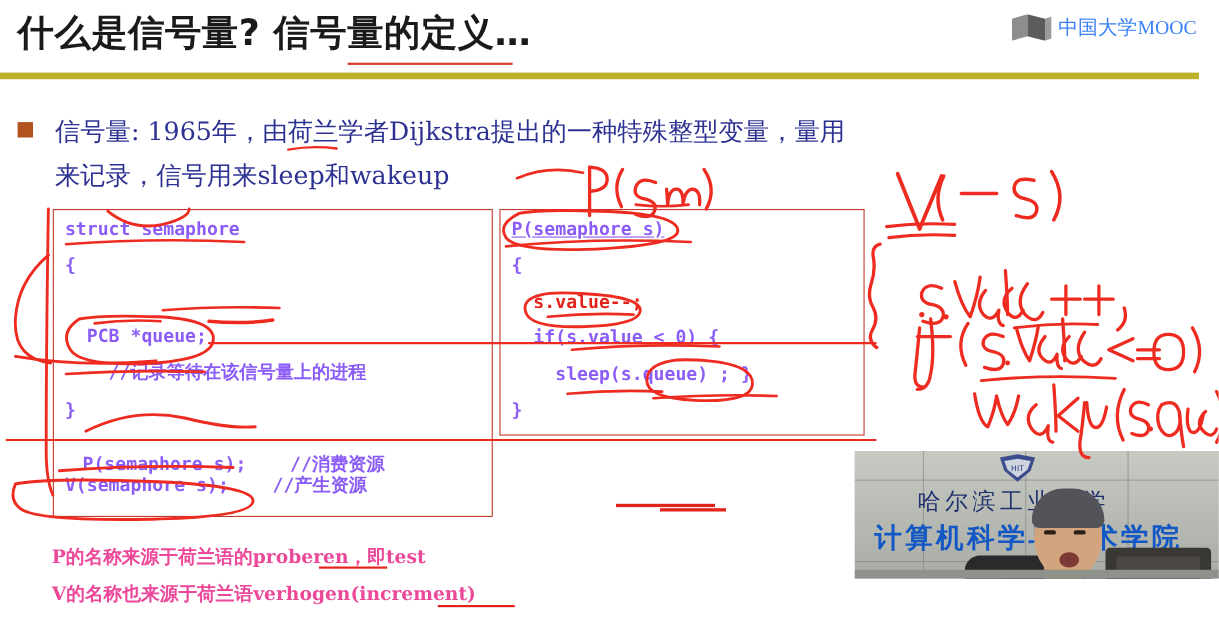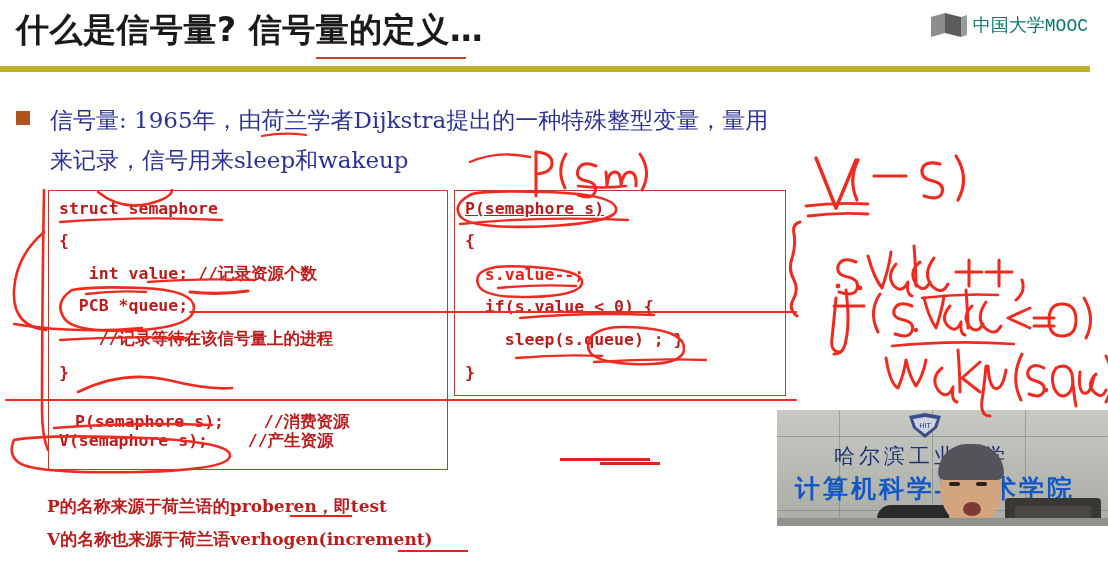--- a/index.html
+++ b/index.html
@@ -26,22 +26,22 @@
   .gold-rule{
     position:absolute;left:0;top:66px;width:1090px;height:6px;
     background:#bfb02c;
   }
   .logo{
     position:absolute;right:20px;top:10px;height:30px;
     display:flex;align-items:center;gap:6px;
   }
   .logo-mark{width:36px;height:24px;position:relative;}
   .logo-text{
-    font-family:Liberation Mono, monospace;
-    font-size:18px;color:#0f766e;letter-spacing:0px;white-space:nowrap;
+    font-family:Liberation Serif, serif;
+    font-size:18px;color:#3b82f6;letter-spacing:0px;white-space:nowrap;
   }
 
   
   .bullet-block{position:absolute;left:14px;top:100px;width:740px;}
   .bullet-sq{
     position:absolute;left:2px;top:11px;width:14px;height:14px;background:#b2521f;
   }
   .bullet-line{
     font-family:"DejaVu Serif","Liberation Serif",serif;
     font-size:23px;line-height:40px;color:#2d3192;white-space:nowrap;
@@ -50,40 +50,40 @@
 
   
   .code-box{
     position:absolute;border:1.5px solid #c0392b;background:#ffffff;
   }
   #left-box{left:48px;top:190px;width:398px;height:278px;}
   #right-box{left:454px;top:190px;width:330px;height:204px;}
 
   .code-line{
     font-family:"DejaVu Sans Mono","Liberation Mono",monospace;
-    font-weight:bold;font-size:16.5px;color:#b91c1c;white-space:pre;
+    font-weight:bold;font-size:16.5px;color:#8b5cf6;white-space:pre;
     position:absolute;
   }
   .code-red{color:#e2231a;}
 
   
   .question{
     position:absolute;left:460px;top:418px;
     font-family:"DejaVu Serif","Liberation Serif",serif;font-weight:bold;
     font-size:25px;color:#141414;white-space:nowrap;
     border-bottom:2px solid #1a1a1a;padding-bottom:2px;
   }
   .q-redline{position:absolute;left:560px;top:458px;width:90px;height:3px;background:#e2231a;}
   .q-redline2{position:absolute;left:600px;top:462px;width:60px;height:3px;background:#e2231a;}
 
   
   .foot{
     position:absolute;left:47px;
     font-family:"DejaVu Serif","Liberation Serif",serif;
-    font-size:17px;color:#b91c1c;white-space:nowrap;font-weight:bold;
+    font-size:17px;color:#ec4899;white-space:nowrap;font-weight:bold;
   }
   #foot1{top:495px;}
   #foot2{top:528px;}
   .foot-red{position:absolute;height:2px;background:#e2231a;}
 
   
   .video{
     position:absolute;left:777px;top:410px;width:331px;height:116px;
     overflow:hidden;background:#b9bcb4;
   }
@@ -136,21 +136,20 @@
 
   <div class="bullet-block">
     <span class="bullet-sq"></span>
     <div class="bullet-line">信号量: 1965年，由荷兰学者Dijkstra提出的一种特殊整型变量，量用</div>
     <div class="bullet-line">来记录，信号用来sleep和wakeup</div>
   </div>
 
   <div class="code-box" id="left-box">
     <div class="code-line" style="left:10px;top:8px;">struct semaphore</div>
     <div class="code-line" style="left:10px;top:40px;">{</div>
-    <div class="code-line cnmix" style="left:10px;top:72px;font-family:'DejaVu Sans Mono',monospace;">   int value; //记录资源个数</div>
     <div class="code-line" style="left:10px;top:105px;">  PCB *queue;</div>
     <div class="code-line" style="left:10px;top:137px;">    //记录等待在该信号量上的进程</div>
     <div class="code-line" style="left:10px;top:172px;">}</div>
     <div class="code-line" style="left:10px;top:220px;margin-left:16px;">P(semaphore s);    //消费资源</div>
     <div class="code-line" style="left:10px;top:239px;">V(semaphore s);    //产生资源</div>
   </div>
 
   <div class="code-box" id="right-box">
     <div class="code-line" style="left:10px;top:8px;text-decoration:underline;">P(semaphore s)</div>
     <div class="code-line" style="left:10px;top:40px;">{</div>

